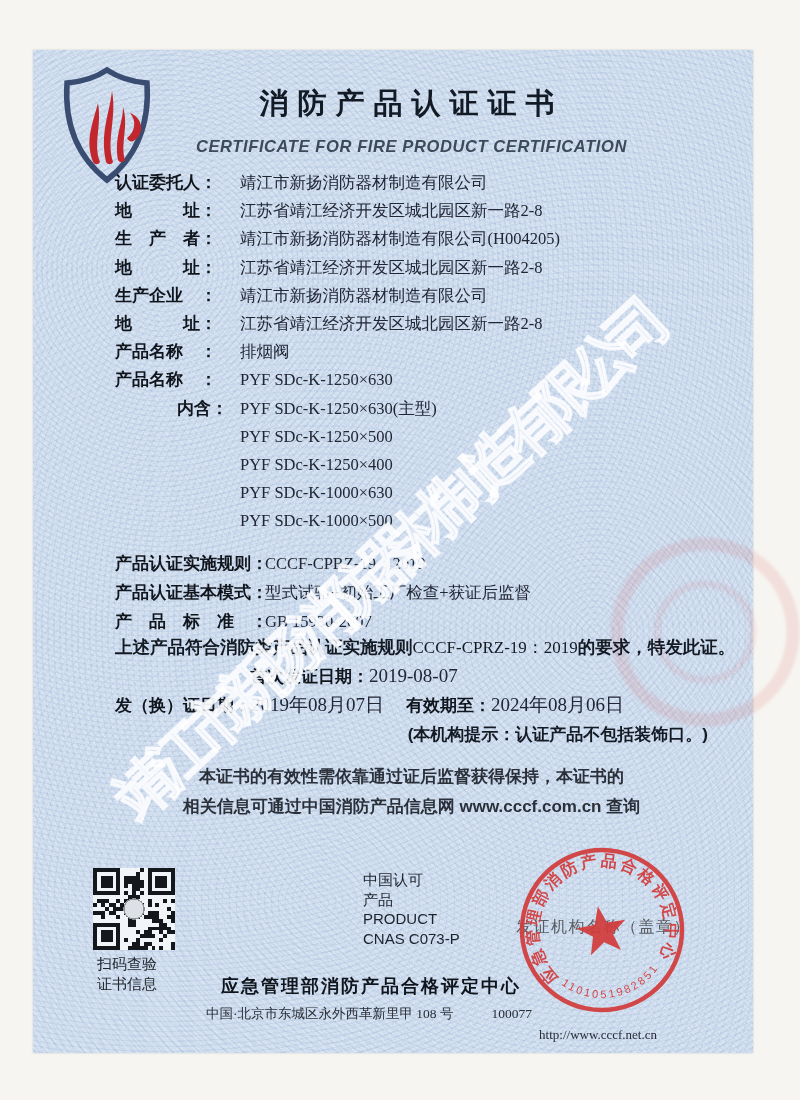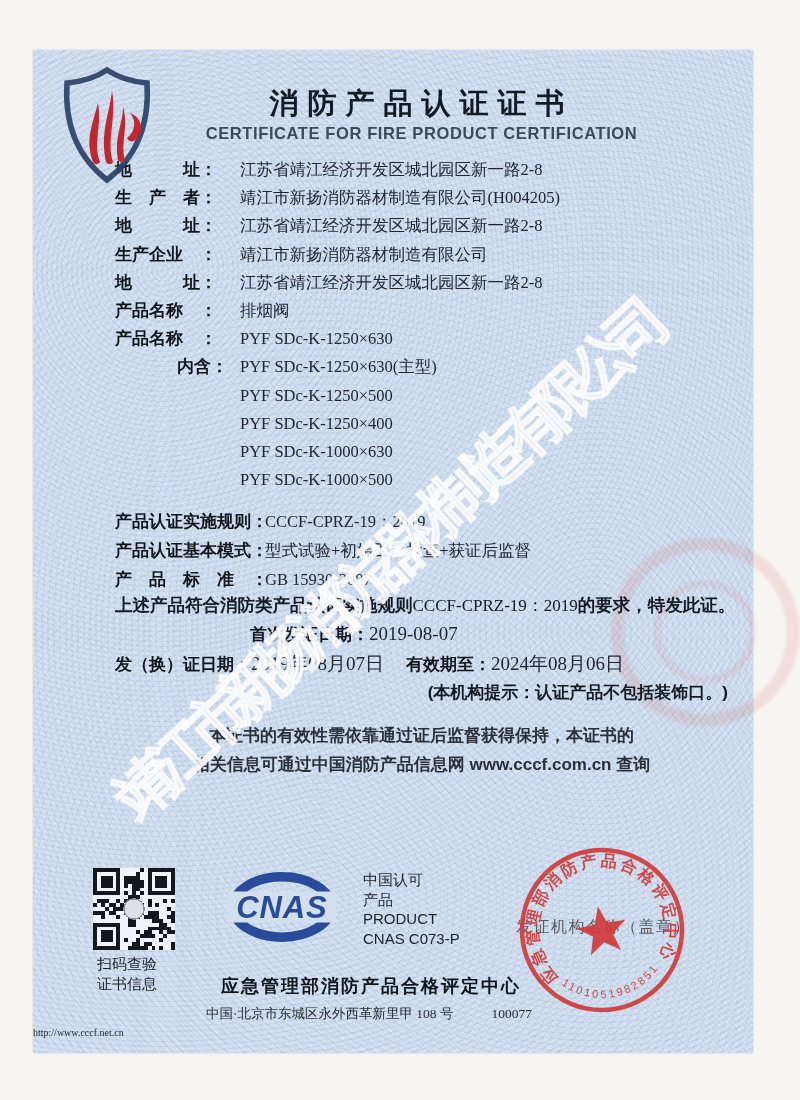--- a/index.html
+++ b/index.html
@@ -13,26 +13,26 @@
   .cert{
     position:absolute;left:33px;top:50px;width:720px;height:1003px;
     background-color:#d2dfef;
     background-image:
       repeating-radial-gradient(circle at 18% 22%, rgba(96,132,188,.10) 0 1.5px, rgba(255,255,255,0) 1.5px 5px),
       repeating-radial-gradient(circle at 78% 58%, rgba(96,132,188,.09) 0 1.5px, rgba(255,255,255,0) 1.5px 6px),
       repeating-radial-gradient(circle at 40% 85%, rgba(96,132,188,.08) 0 1.5px, rgba(255,255,255,0) 1.5px 7px),
       repeating-linear-gradient(47deg, rgba(255,255,255,.22) 0 1px, rgba(255,255,255,0) 1px 4px);
     box-shadow:0 0 2px rgba(120,130,150,.35);
   }
-  .content{position:relative;z-index:1;padding:0 25px 0 82px;}
+  .content{position:relative;z-index:1;padding:0 45px 0 82px;}
   
   .logo{position:absolute;left:24px;top:16px;z-index:2;}
   .title-wrap{text-align:center;padding-top:34px;}
   .title{font-size:29px;font-weight:bold;letter-spacing:9px;color:#121a26;margin:0;}
-  .subtitle{font-size:16.5px;letter-spacing:.6px;color:#3d4a59;font-weight:bold;}
+  .subtitle{font-size:16.5px;letter-spacing:.6px;color:#3d4a59;margin-top:13px;font-weight:bold;font-style:italic;}
   .cert-no{margin-top:13px;padding-left:340px;font-size:16px;color:#1b2230;
     font-family:"Liberation Serif",serif;}
   
   .fields{margin-top:13px;}
   .frow{line-height:28.2px;white-space:nowrap;}
   .flabel{display:inline-block;width:125px;font-weight:bold;font-size:17px;color:#10151d;vertical-align:bottom;}
   .fvalue{font-size:16.5px;color:#202634;font-family:"Liberation Serif",serif;}
   .contains{position:relative;padding-left:125px;}
   .contains .clabel{position:absolute;left:62px;top:0;font-weight:bold;font-size:17px;color:#10151d;line-height:28.2px;}
   .contains .frow{line-height:28.2px;}
@@ -54,21 +54,21 @@
   .cnas-logo{position:absolute;left:193px;top:818px;z-index:2;}
   .cnas-text{position:absolute;left:330px;top:820px;font-size:15px;color:#1c222c;line-height:19.5px;z-index:2;}
   .issuer-hint{position:absolute;left:483px;top:867px;z-index:2;font-size:16px;letter-spacing:1.5px;color:#4c4f53;opacity:.9;white-space:nowrap;}
   .stamp{position:absolute;left:469px;top:780px;z-index:3;opacity:.92;}
   .ghost-stamp{position:absolute;left:560px;top:470px;z-index:1;filter:blur(1.5px);}
   .org-line{position:absolute;left:0;top:924px;width:720px;text-align:center;transform:translateX(-22px);
     font-size:18px;font-weight:bold;letter-spacing:2px;color:#10151d;z-index:2;}
   .addr-line{position:absolute;left:0;top:955px;width:672px;text-align:center;font-size:13.5px;color:#262c36;z-index:2;
     font-family:"Liberation Serif",serif;}
   .addr-line .post{margin-left:38px;}
-  .url-line{position:absolute;left:0;top:977px;width:624px;text-align:left;font-size:10px;color:#262c36;z-index:2;
+  .url-line{position:absolute;left:0;top:977px;width:624px;text-align:right;font-size:13px;color:#262c36;z-index:2;
     font-family:"Liberation Serif",serif;}
   
   .watermark{
     position:absolute;left:-75px;top:472px;width:860px;z-index:4;pointer-events:none;
     text-align:center;transform:rotate(-43deg);
     font-size:60px;font-weight:bold;letter-spacing:-12px;white-space:nowrap;
     color:rgba(255,255,255,0.30);
     -webkit-text-stroke:1.6px rgba(255,255,255,0.78);
     text-shadow:0 0 1px rgba(210,220,240,.55);
   }
@@ -101,20 +101,23 @@
 
   <div class="content">
     <div class="title-wrap">
       <h1 class="title">消防产品认证证书</h1>
       <div class="subtitle">CERTIFICATE FOR FIRE PRODUCT CERTIFICATION</div>
     </div>
 
 
     <div class="fields">
 
+        <div class="frow">
+          <span class="flabel">认证委托人：</span><span class="fvalue">靖江市新扬消防器材制造有限公司</span>
+        </div>
 
         <div class="frow">
           <span class="flabel">地　　　址：</span><span class="fvalue">江苏省靖江经济开发区城北园区新一路2-8</span>
         </div>
 
         <div class="frow">
           <span class="flabel">生　产　者：</span><span class="fvalue">靖江市新扬消防器材制造有限公司(H004205)</span>
         </div>
 
         <div class="frow">
@@ -323,27 +326,20 @@
         <rect x="0" y="14" width="7" height="7" fill="#14181d"></rect>
         <rect x="1" y="15" width="5" height="5" fill="#f2f5f8"></rect>
         <rect x="2" y="16" width="3" height="3" fill="#14181d"></rect>
         <circle cx="10.5" cy="10.5" r="2.6" fill="#dde1e5" stroke="#8a9096" stroke-width="0.3"></circle>
       </svg></div>
   <div class="qr-caption">
     <div>扫码查验</div>
     <div>证书信息</div>
   </div>
 
-  <div class="cnas-logo">
-    <svg width="112" height="78" viewBox="0 0 130 90">
-      <ellipse cx="65" cy="45" rx="57" ry="35" fill="none" stroke="#2a4b9b" stroke-width="11"></ellipse>
-      <rect x="2" y="27" width="126" height="36" fill="#d2dfef"></rect>
-      <text x="65" y="58" text-anchor="middle" font-family="Liberation Sans, sans-serif" font-size="36" font-weight="bold" font-style="italic" fill="#2a4b9b" letter-spacing="1">CNAS</text>
-    </svg>
-  </div>
   <div class="cnas-text">
     <div>中国认可</div>
     <div>产品</div>
     <div>PRODUCT</div>
     <div>CNAS C073-P</div>
   </div>
 
   <div class="issuer-hint">发证机构名称（盖章）</div>
 
   <div class="stamp">

